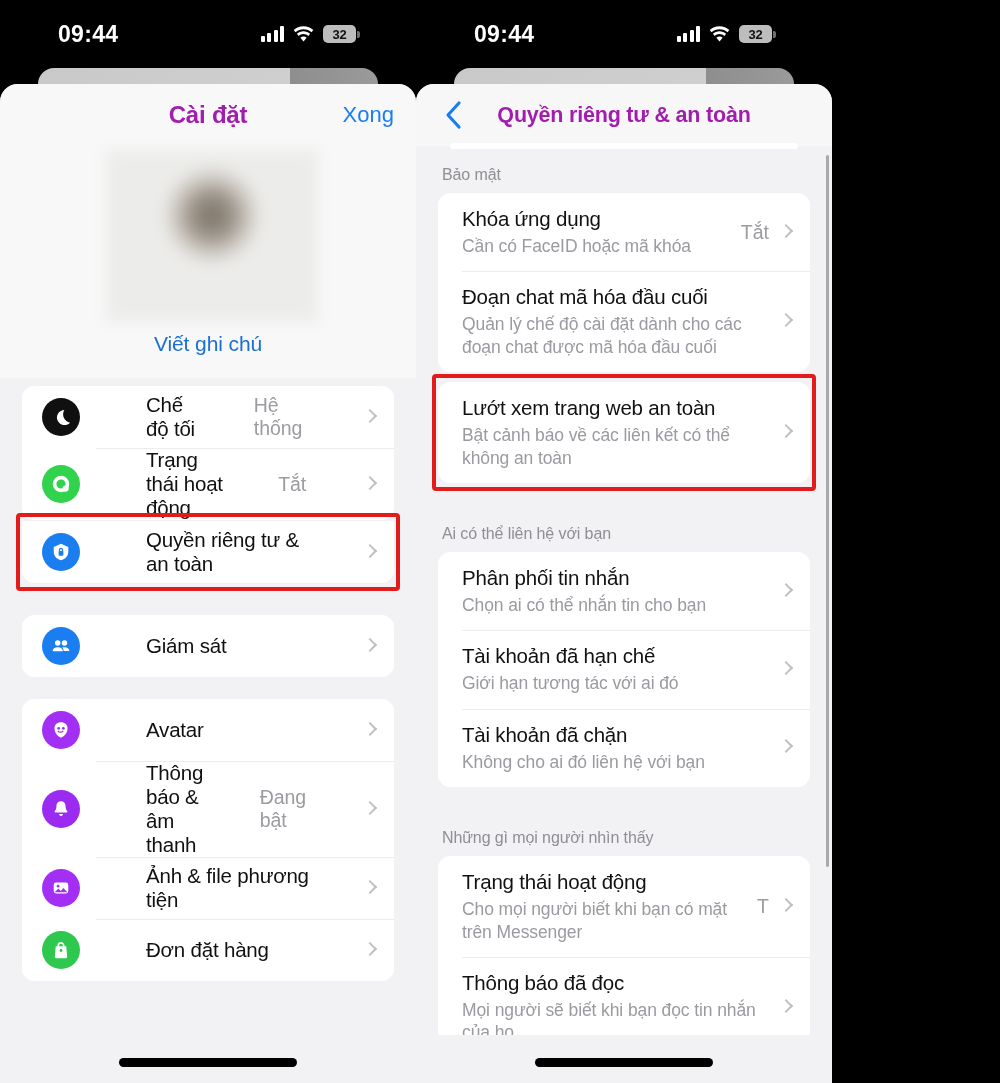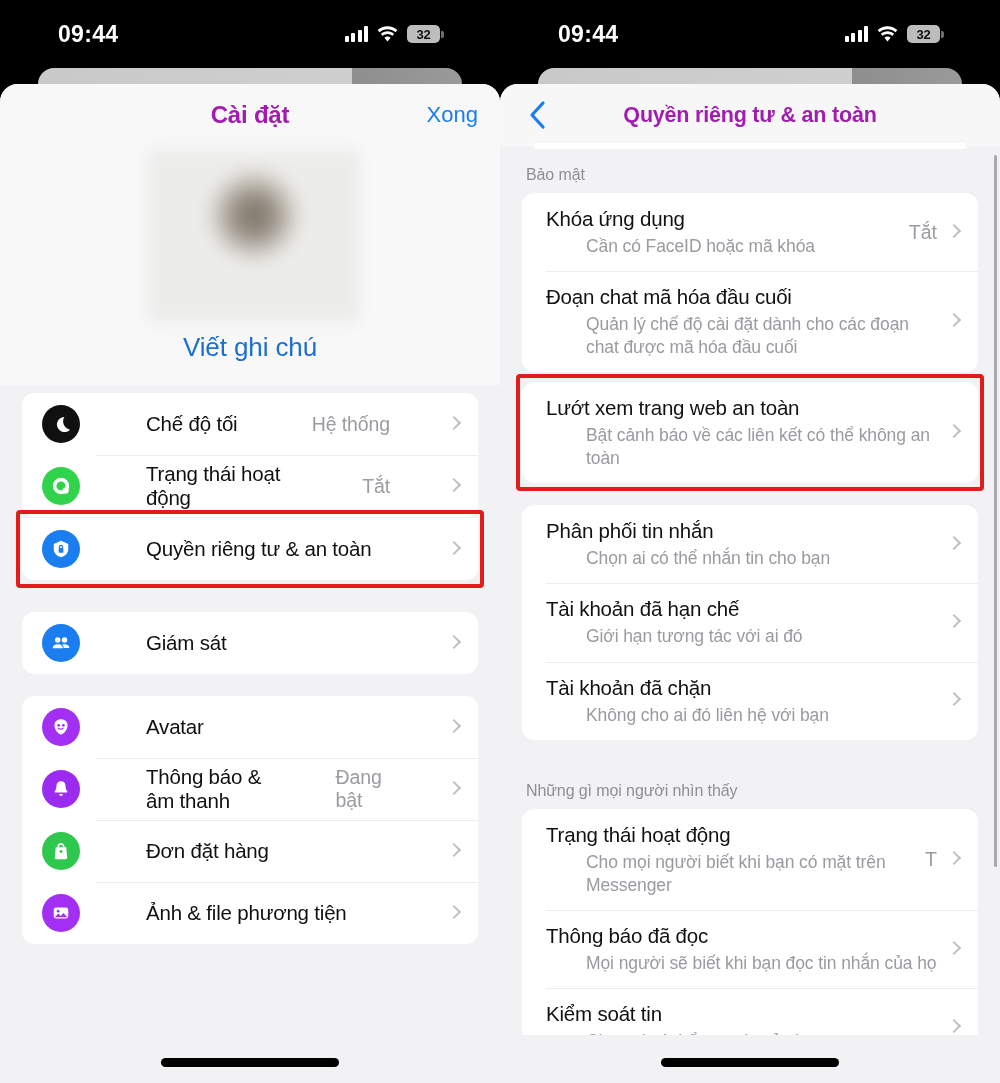--- a/index.html
+++ b/index.html
@@ -2,21 +2,21 @@
 <html><head>
 <meta charset="utf-8">
 <style>
   * { box-sizing: border-box; margin: 0; padding: 0; }
   html, body {
     width: 1000px; height: 1083px;
     background: #000;
     font-family: "Liberation Sans", sans-serif;
     overflow: hidden;
   }
-  .screens { display: flex; width: 1000px; height: 1083px; }
+  .screens { display: flex; width: 832px; height: 1083px; }
   .phone {
     position: relative;
     width: 500px; height: 1083px;
     background: #000;
     overflow: hidden;
   }
 
   
   .statusbar {
     position: relative;
@@ -111,21 +111,21 @@
     width: 212px; height: 172px;
     margin-left: 8px;
     background:
       radial-gradient(ellipse 52px 52px at 50% 38%, #7d7368 0%, #9a9287 38%, #c6c1ba 66%, #e3e1dd 88%, #ececea 100%),
       linear-gradient(to bottom, #efeeec 0%, #e9e8e6 60%, #e3e3e1 100%);
     filter: blur(7px);
     border-radius: 4px;
   }
   .profile-note {
     margin-top: 10px;
-    font-size: 26px; color: #1b6fd1; font-weight: 500;
+    font-size: 21px; color: #1b6fd1; font-weight: 500;
     letter-spacing: -.1px;
   }
 
   
   .card {
     background: #fff;
     margin: 0 22px;
     border-radius: 13px;
     overflow: hidden;
   }
@@ -207,21 +207,20 @@
     height: 1px; background: #ededee;
   }
   .r-txt { flex: 1 1 auto; min-width: 0; }
   .r-title {
     font-size: 20.5px; color: #111; letter-spacing: -.2px;
     margin-bottom: 4px;
   }
   .r-sub {
     font-size: 17.5px; color: #9a9aa0; letter-spacing: -.1px;
     line-height: 1.28;
-    margin-left: 40px;
   }
   .r-value {
     font-size: 19.5px; color: #9b9ba1;
     padding: 0 12px 0 8px; white-space: nowrap;
   }
   .r-card { background:#fff; margin: 0 22px; border-radius: 13px; overflow: hidden; }
 
   .scrollbar {
     position: absolute; right: 3px; top: 155px;
     width: 3.5px; height: 712px;
@@ -374,40 +373,40 @@
                   <path d="M11 2.6c-3 0-5 2-5 5.2 0 3.6-1.2 5-1.9 5.8-.4.5 0 1.2.6 1.2h12.6c.6 0 1-.7.6-1.2-.7-.8-1.9-2.2-1.9-5.8 0-3.2-2-5.2-5-5.2z" fill="#fff"></path>
                   <path d="M8.8 16.4c.3 1.3 1.2 2.2 2.2 2.2s1.9-.9 2.2-2.2z" fill="#fff"></path>
                 </svg>
             </div>
             <div class="row-label">Thông báo &amp; âm thanh</div>
             <div class="row-value">Đang bật</div>
             <div class="chev"></div>
           </div>
 
           <div class="row">
+            <div class="ic" style="background:#a32ff5">
+              <svg width="20" height="20" viewBox="0 0 22 22">
+                  <rect x="3" y="5" width="16" height="12" rx="2.6" fill="#fff"></rect>
+                  <circle cx="7.8" cy="9" r="1.5" fill="#a32ff5"></circle>
+                  <path d="M4 15.6l4.2-4 2.6 2.6 2.8-3.2 4.4 4.6z" fill="#a32ff5"></path>
+                </svg>
+            </div>
+            <div class="row-label">Ảnh &amp; file phương tiện</div>
+            <div class="chev"></div>
+          </div>
+
+          <div class="row">
             <div class="ic" style="background:#2fc84e">
               <svg width="20" height="20" viewBox="0 0 22 22">
                   <path d="M5.2 7h11.6l1 11.4c.1.9-.6 1.6-1.5 1.6H5.7c-.9 0-1.6-.7-1.5-1.6L5.2 7z" fill="#fff"></path>
                   <path d="M8 7.6V6.2a3 3 0 016 0v1.4" fill="none" stroke="#fff" stroke-width="1.8"></path>
                   <circle cx="11" cy="11.6" r="1.6" fill="#2fc84e"></circle>
                 </svg>
             </div>
             <div class="row-label">Đơn đặt hàng</div>
-            <div class="chev"></div>
-          </div>
-
-          <div class="row">
-            <div class="ic" style="background:#a32ff5">
-              <svg width="20" height="20" viewBox="0 0 22 22">
-                  <rect x="3" y="5" width="16" height="12" rx="2.6" fill="#fff"></rect>
-                  <circle cx="7.8" cy="9" r="1.5" fill="#a32ff5"></circle>
-                  <path d="M4 15.6l4.2-4 2.6 2.6 2.8-3.2 4.4 4.6z" fill="#a32ff5"></path>
-                </svg>
-            </div>
-            <div class="row-label">Ảnh &amp; file phương tiện</div>
             <div class="chev"></div>
           </div>
         </div>
       </div>
 
       <div class="bottom-mask"></div>
     </div>
 
     <div class="home-ind"></div>
   </div>
@@ -478,20 +477,21 @@
                 <div class="r-title">Lướt xem trang web an toàn</div>
                 <div class="r-sub">Bật cảnh báo về các liên kết có thể không an toàn</div>
               </div>
               <div class="chev" style="margin-left:12px"></div>
             </div>
           </div>
         </div>
       </div>
 
       <div style="margin-top:22px">
+        <div class="sec-title">Ai có thể liên hệ với bạn</div>
         <div class="r-card">
           <div class="r-row">
             <div class="r-txt">
               <div class="r-title">Phân phối tin nhắn</div>
               <div class="r-sub">Chọn ai có thể nhắn tin cho bạn</div>
             </div>
             <div class="chev" style="margin-left:12px"></div>
           </div>
           <div class="r-row">
             <div class="r-txt">

